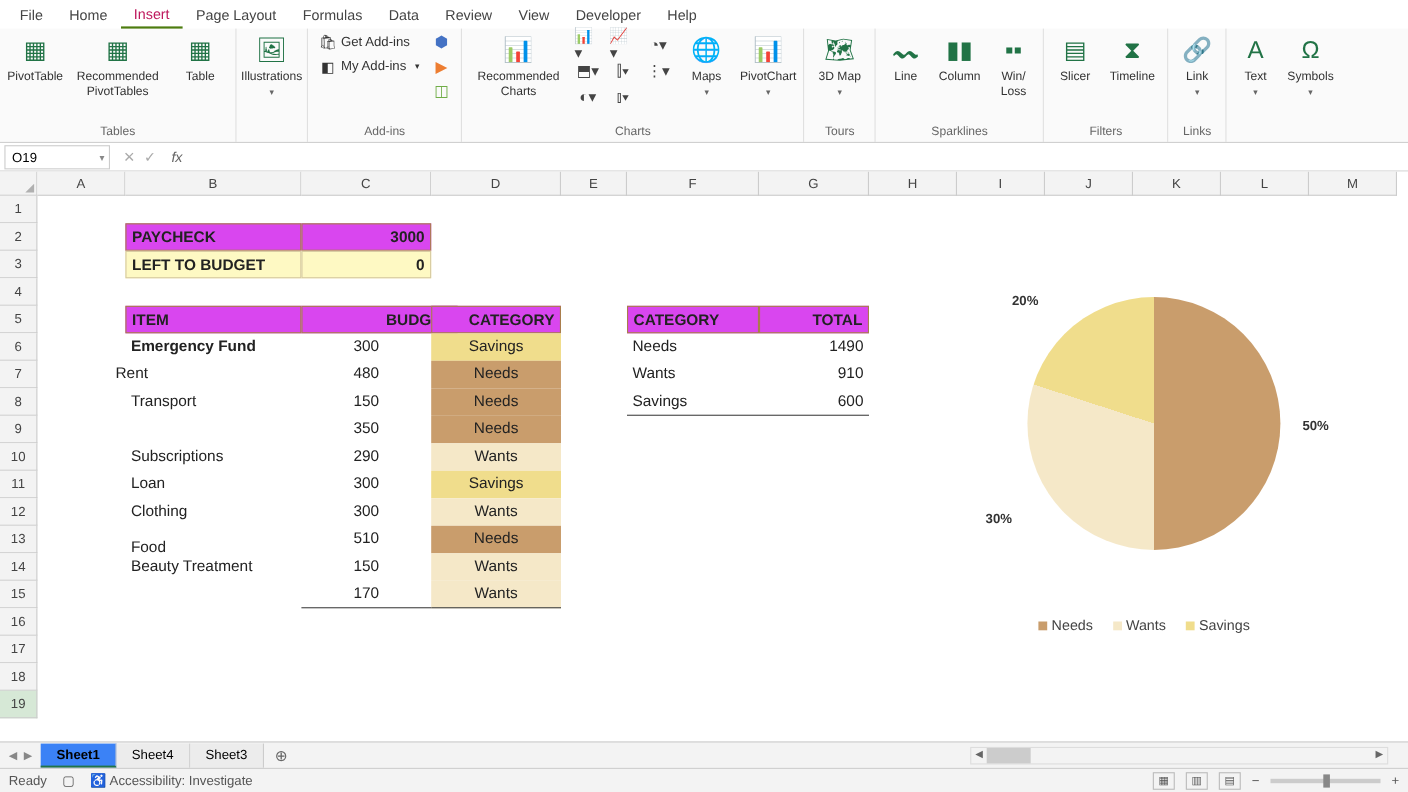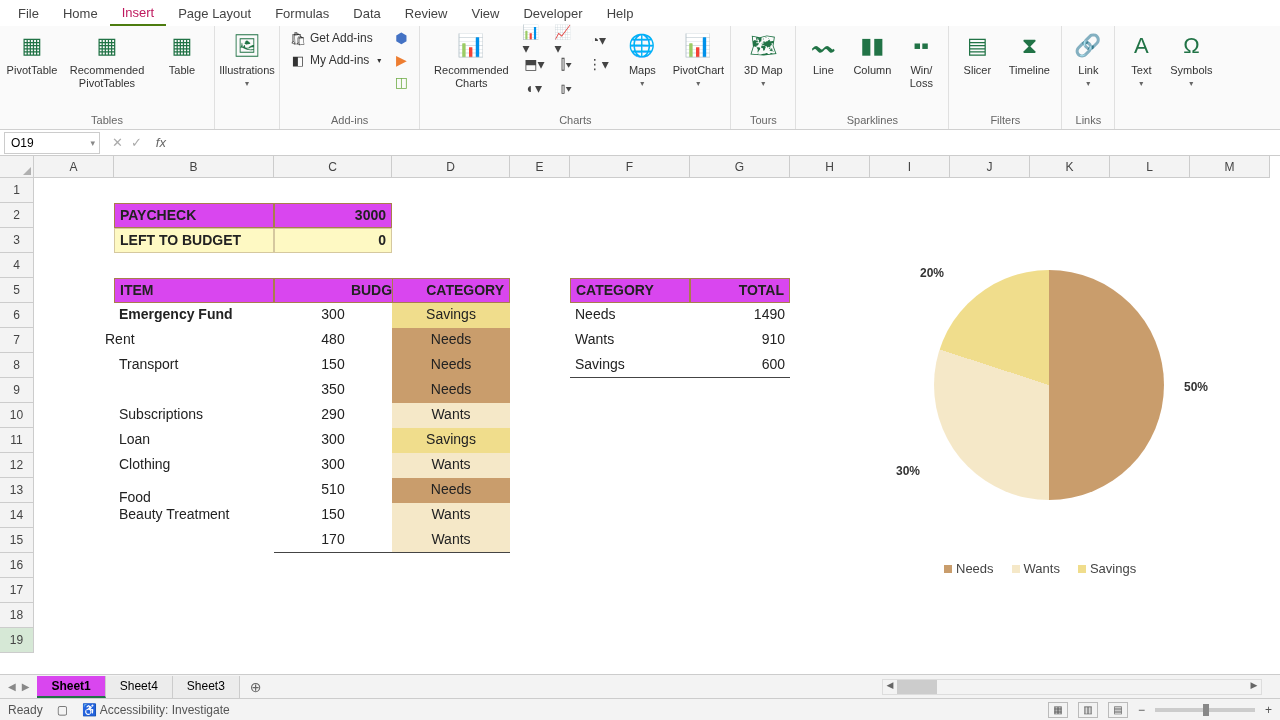--- a/index.html
+++ b/index.html
@@ -60,21 +60,21 @@
 .pie { width: 230px; height: 230px; border-radius: 50%; background: conic-gradient(#c99d6c 0deg 180deg, #f5e8c8 180deg 288deg, #f0dd8c 288deg 360deg); position: absolute; left: 30px; top: 0; }
 .pie-lbl { position: absolute; font-size: 12px; font-weight: 600; color: #333; }
 .legend { position: absolute; bottom: -6px; left: 40px; display: flex; gap: 18px; font-size: 13px; color: #444; }
 .legend .sw { width: 8px; height: 8px; display: inline-block; margin-right: 4px; }
 
 
 .sheet-bar { position: absolute; bottom: 22px; left: 0; right: 0; height: 24px; background: #f3f3f3; border-top: 1px solid #ccc; display: flex; align-items: center; }
 .sheet-nav { display: flex; padding: 0 8px; gap: 6px; color: #888; font-size: 10px; }
 .sheet-tabs { display: flex; }
 .sheet-tab { padding: 3px 14px; border-right: 1px solid #ccc; font-size: 12px; cursor: pointer; background: #ececec; }
-.sheet-tab.active { background: #d946ef; font-weight: 700; border-bottom: 2px solid #217346; }
+.sheet-tab.active { background: #3b82f6; font-weight: 700; border-bottom: 2px solid #217346; }
 .sheet-add { padding: 0 10px; font-size: 14px; color: #666; cursor: pointer; }
 .hscroll { position: absolute; right: 18px; width: 380px; height: 16px; background: #f3f3f3; border: 1px solid #ddd; }
 .hscroll .thumb { position: absolute; left: 14px; width: 40px; height: 14px; background: #ccc; }
 .hscroll .arr { position: absolute; width: 14px; height: 14px; font-size: 9px; text-align: center; color: #666; }
 
 
 .statusbar { position: absolute; bottom: 0; left: 0; right: 0; height: 22px; background: #f3f3f3; border-top: 1px solid #ccc; display: flex; align-items: center; padding: 0 8px; font-size: 12px; color: #555; gap: 14px; }
 .statusbar .right { margin-left: auto; display: flex; align-items: center; gap: 10px; }
 .view-btn { width: 20px; height: 16px; border: 1px solid #bbb; cursor: pointer; display: inline-flex; align-items: center; justify-content: center; font-size: 10px; }
 .zoom-slider { width: 100px; height: 4px; background: #ccc; position: relative; }

